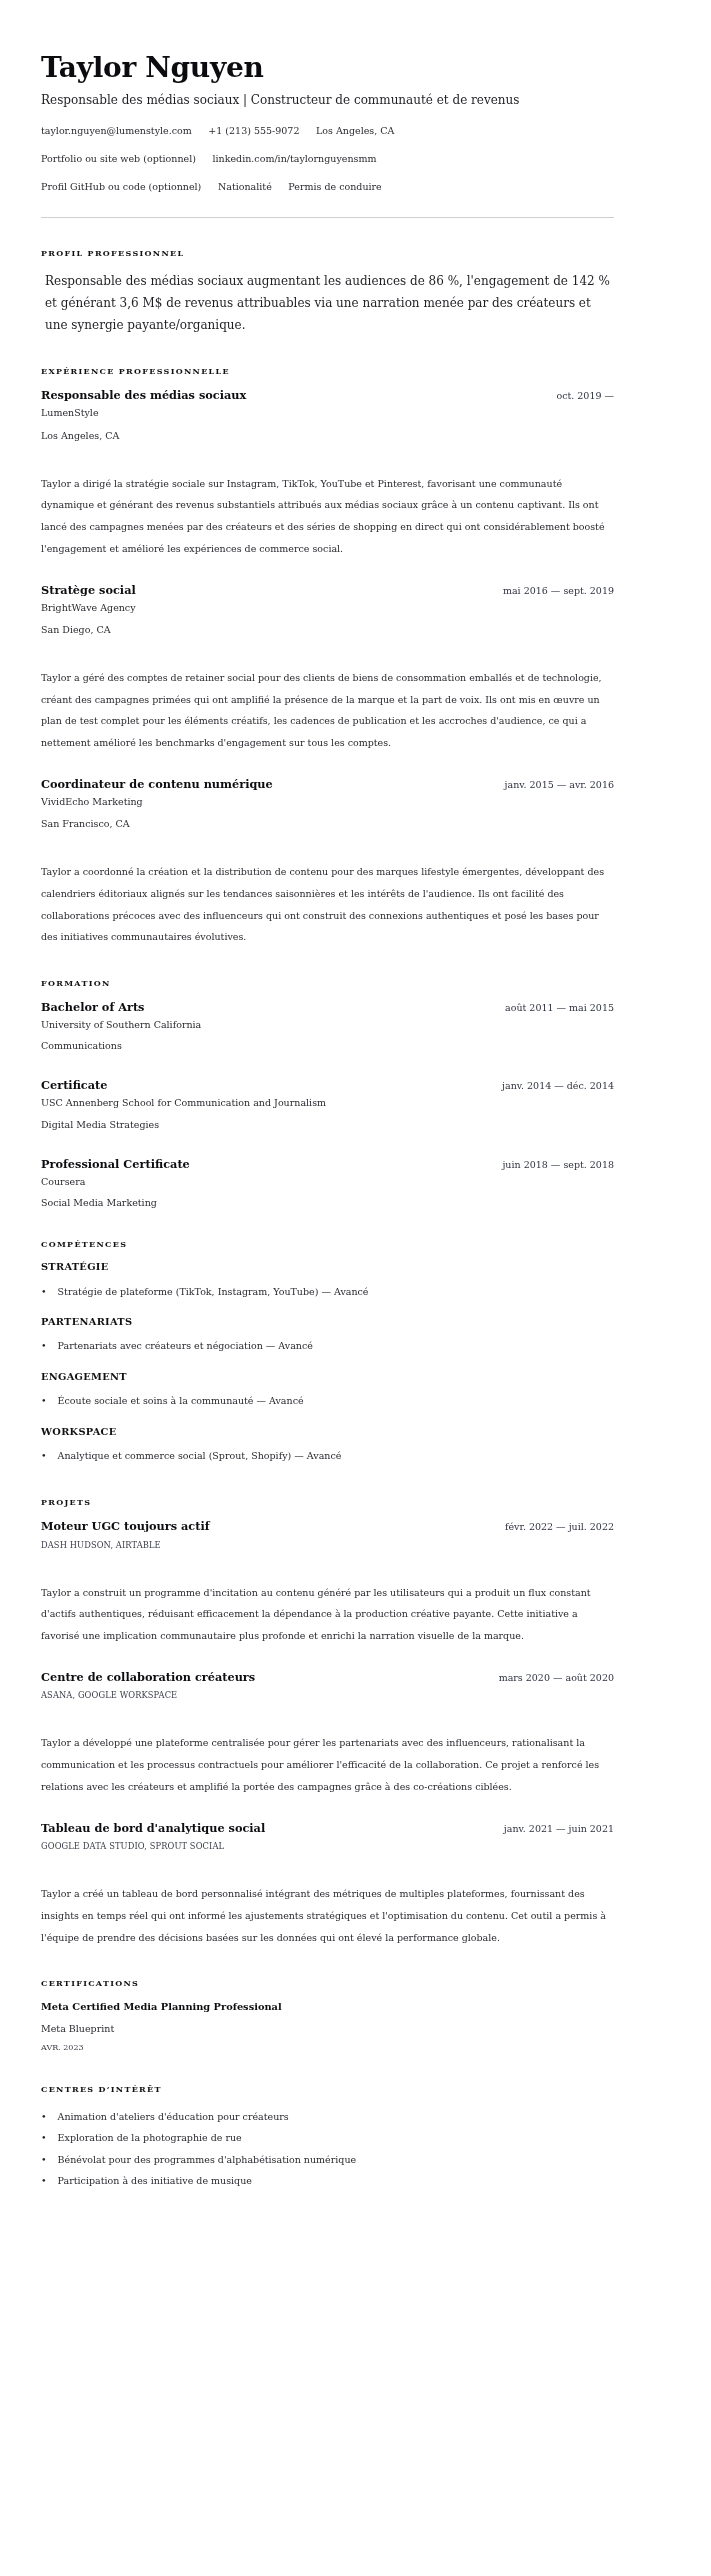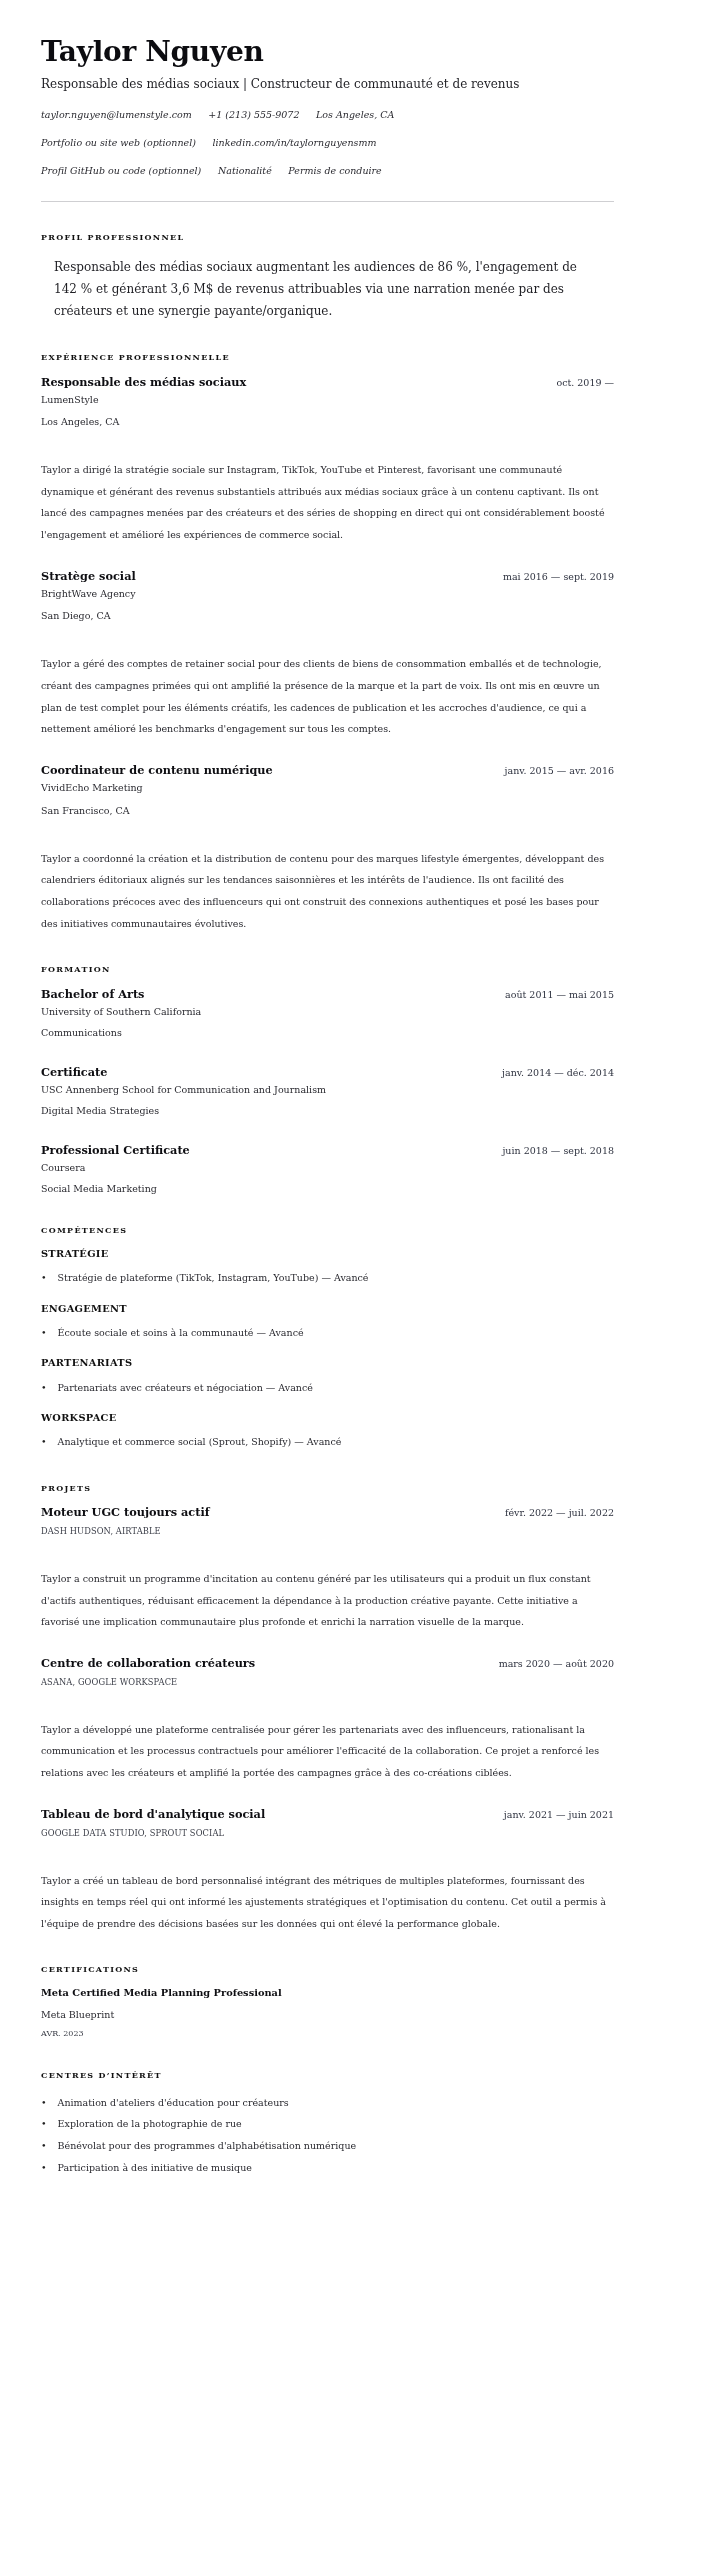--- a/index.html
+++ b/index.html
@@ -1,37 +1,37 @@
 <!DOCTYPE html>
 <html style="font-size:9.5px"><head>
   <meta charset="utf-8">
   <style>
     html, body { margin: 0; padding: 0; background: #ffffff; }
     body {
       width: 712px;
       font-family: "DejaVu Serif", serif;
       color: #1f1f24;
     }
-    .page { padding: 33px 41px 36px 41px; box-sizing: border-box; width: 655px; }
+    .page { padding: 49px 41px 36px 41px; box-sizing: border-box; width: 655px; }
     .name {
       font-size: 28px; font-weight: bold; color: #0c0c10; margin: 0;
       line-height: 38px; letter-spacing: -0.3px;
     }
     .headline { font-size: 12px; line-height: 16.6px; margin: 4.7px 0 0 0; color: #1f1f24; }
     .contact-row { font-size: 9.5px; line-height: 13px; margin-top: 15.4px; color: #2a2a30; }
     .contact-row + .contact-row { margin-top: 15.4px; }
-    .contact-row span { margin-right: 16.6px; font-style: italic; }
+    .contact-row span { margin-right: 16.6px; }
     .divider { border: 0; border-top: 1.2px solid #cfcfd2; margin: 24px 0 0 0; }
 
     .section { margin-top: 30px; }
     .section-title {
       font-size: 8px; font-weight: bold; letter-spacing: 1.3px; text-transform: uppercase;
       color: #111; margin: 0 0 10.7px 0; line-height: 10.7px;
     }
-    .summary { font-size: 12px; line-height: 22px; margin: 13px; color: #1f1f24; }
+    .summary { font-size: 12px; line-height: 22px; margin: 4px; color: #1f1f24; }
 
     .entry { margin-top: 10.7px; }
     .entry-head { display: flex; justify-content: space-between; align-items: baseline; }
     .entry-title { font-size: 11.3px; font-weight: bold; color: #0e0e12; line-height: 16.6px; }
     .entry-date { font-size: 9.5px; color: #2f3340; line-height: 14.2px; white-space: nowrap; }
     .entry-sub { font-size: 9.5px; line-height: 13px; color: #2a2a30; margin-top: 2.4px; }
     .entry-loc { font-size: 9.5px; line-height: 13px; color: #2a2a30; margin-top: 9.5px; }
     .entry-desc { font-size: 9.5px; line-height: 21.6px; color: #2a2a30; margin: 31px 0 0 0; }
     .exp-entry + .exp-entry { margin-top: 22.5px; }
 
@@ -151,29 +151,29 @@
   <section class="section">
     <h2 class="section-title">COMPÉTENCES</h2>
 
     <div class="skill-group">
       <div class="skill-group-title">STRATÉGIE</div>
       <ul class="bullets">
         <li>Stratégie de plateforme (TikTok, Instagram, YouTube) — Avancé</li>
       </ul>
     </div>
     <div class="skill-group">
+      <div class="skill-group-title">PARTENARIATS</div>
+      <ul class="bullets">
+        <li>Partenariats avec créateurs et négociation — Avancé</li>
+      </ul>
+    </div>
+    <div class="skill-group">
       <div class="skill-group-title">ENGAGEMENT</div>
       <ul class="bullets">
         <li>Écoute sociale et soins à la communauté — Avancé</li>
-      </ul>
-    </div>
-    <div class="skill-group">
-      <div class="skill-group-title">PARTENARIATS</div>
-      <ul class="bullets">
-        <li>Partenariats avec créateurs et négociation — Avancé</li>
       </ul>
     </div>
     <div class="skill-group">
       <div class="skill-group-title">WORKSPACE</div>
       <ul class="bullets">
         <li>Analytique et commerce social (Sprout, Shopify) — Avancé</li>
       </ul>
     </div>
   </section>
 

